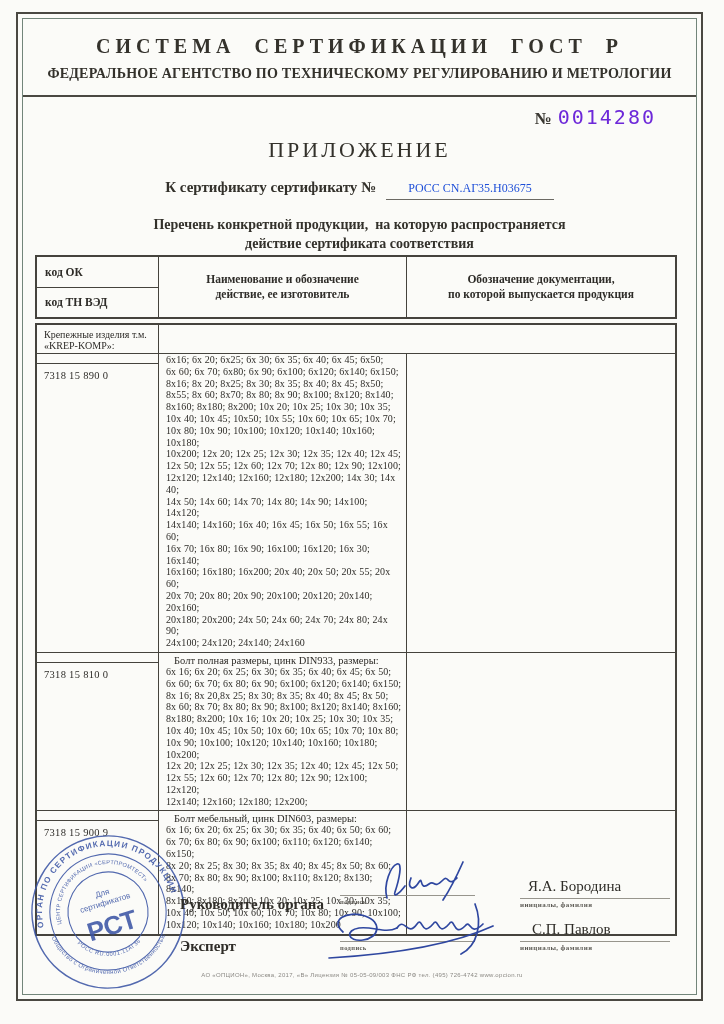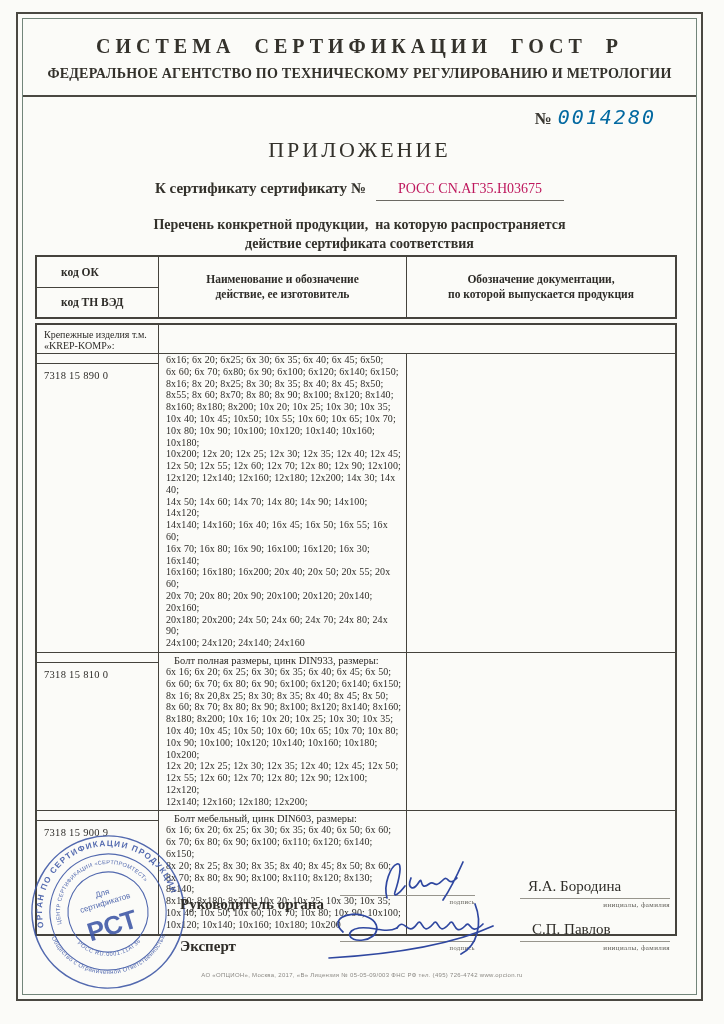--- a/index.html
+++ b/index.html
@@ -29,48 +29,48 @@
     margin:7px 0 0 0; text-align:center; font-size:14.5px; font-weight:bold;
     letter-spacing:0.2px; color:#34322c; transform:scaleX(0.97);
   }
   
   .blank-no {
     position:absolute; top:86px; right:40px; white-space:nowrap;
   }
   .blank-no .pfx { font-size:17px; font-weight:bold; color:#3a3832; margin-right:6px; }
   .blank-no .num {
     font-family:"DejaVu Sans Mono", monospace; font-size:20px;
-    color:#0369a1; letter-spacing:2px;font-style:italic;
+    color:#6d28d9; letter-spacing:2px;
   }
   .doc-title {
     position:absolute; top:118px; left:0; right:0; text-align:center;
     font-size:22px; font-weight:normal; letter-spacing:3px; color:#33312b;
   }
   .cert-line {
     position:absolute; top:158px; left:0; right:0;
     display:flex; justify-content:center; align-items:flex-end;
   }
   .cert-line .lbl { font-size:15px; font-weight:bold; color:#33312b; }
   .cert-line .val {
-    font-size:14px; color:#be185d; border-bottom:1.5px solid #6b6963;
+    font-size:12px; color:#1d4ed8; border-bottom:1.5px solid #6b6963;
     padding:0 22px 3px 22px; margin-left:10px; position:relative; top:4px;
   }
   .subtitle {
     position:absolute; top:196px; left:0; right:0; text-align:center;
     font-size:14px; font-weight:bold; color:#33312b;
     white-space:pre-wrap; line-height:19px;
   }
   
   .cert-table { position:absolute; left:12px; top:236px; width:642px; }
   .t-head {
     display:grid; grid-template-columns:122px 248px 1fr;
     border:2px solid #45433d; box-sizing:border-box; height:64px; background:transparent;
   }
   .t-head .hc1 { border-right:1.5px solid #45433d; display:flex; flex-direction:column; }
-  .t-head .hc1 > div { flex:1; display:flex; align-items:center; padding-left:24px; font-size:11.5px; font-weight:bold; }
+  .t-head .hc1 > div { flex:1; display:flex; align-items:center; padding-left:8px; font-size:11.5px; font-weight:bold; }
   .t-head .hc1 > div:first-child { border-bottom:1.5px solid #45433d; }
   .t-head .hc2 { border-right:1.5px solid #45433d; }
   .t-head .hc2, .t-head .hc3 {
     display:flex; align-items:center; justify-content:center; text-align:center;
     font-size:11.5px; font-weight:bold; white-space:pre-line; line-height:15px;
   }
   .t-body {
     margin-top:4px; border:2px solid #45433d; box-sizing:border-box;
   }
   .t-row { display:grid; grid-template-columns:122px 248px 1fr; }
@@ -91,21 +91,21 @@
     position:absolute; left:28px; top:832px; width:160px; height:160px;
     transform:rotate(-17deg); opacity:0.88;
   }
   .role1 { position:absolute; left:180px; top:896px; font-size:15px; font-weight:bold; color:#2f2d28; }
   .role2 { position:absolute; left:180px; top:938px; font-size:15px; font-weight:bold; color:#2f2d28; }
   .sig-line { position:absolute; border-bottom:1.2px solid #97958d; }
   .line-s1 { left:340px; top:895px; width:135px; }
   .line-s2 { left:340px; top:941px; width:135px; }
   .line-n1 { left:520px; top:898px; width:150px; }
   .line-n2 { left:520px; top:941px; width:150px; }
-  .cap { position:absolute; font-size:6.5px; color:#5d5b55; text-align:right; letter-spacing:0.4px; }
+  .cap { position:absolute; font-size:6.5px; color:#5d5b55; text-align:left; letter-spacing:0.4px;font-weight:bold; }
   .cap-s1 { left:340px; top:898px; width:135px; }
   .cap-s2 { left:340px; top:944px; width:135px; }
   .cap-n1 { left:520px; top:901px; width:150px; font-size:7px; }
   .cap-n2 { left:520px; top:944px; width:150px; font-size:7px; }
   .name1 { position:absolute; left:528px; top:878px; font-size:15px; color:#2f2d28; }
   .name2 { position:absolute; left:532px; top:921px; font-size:15px; color:#2f2d28; }
   .sig-svg { position:absolute; left:325px; top:856px; width:175px; height:115px; }
   .imprint {
     position:absolute; left:0; right:0; top:972px; text-align:center;
     font-size:6px; color:#8b8984; font-family:"Liberation Sans", sans-serif;

